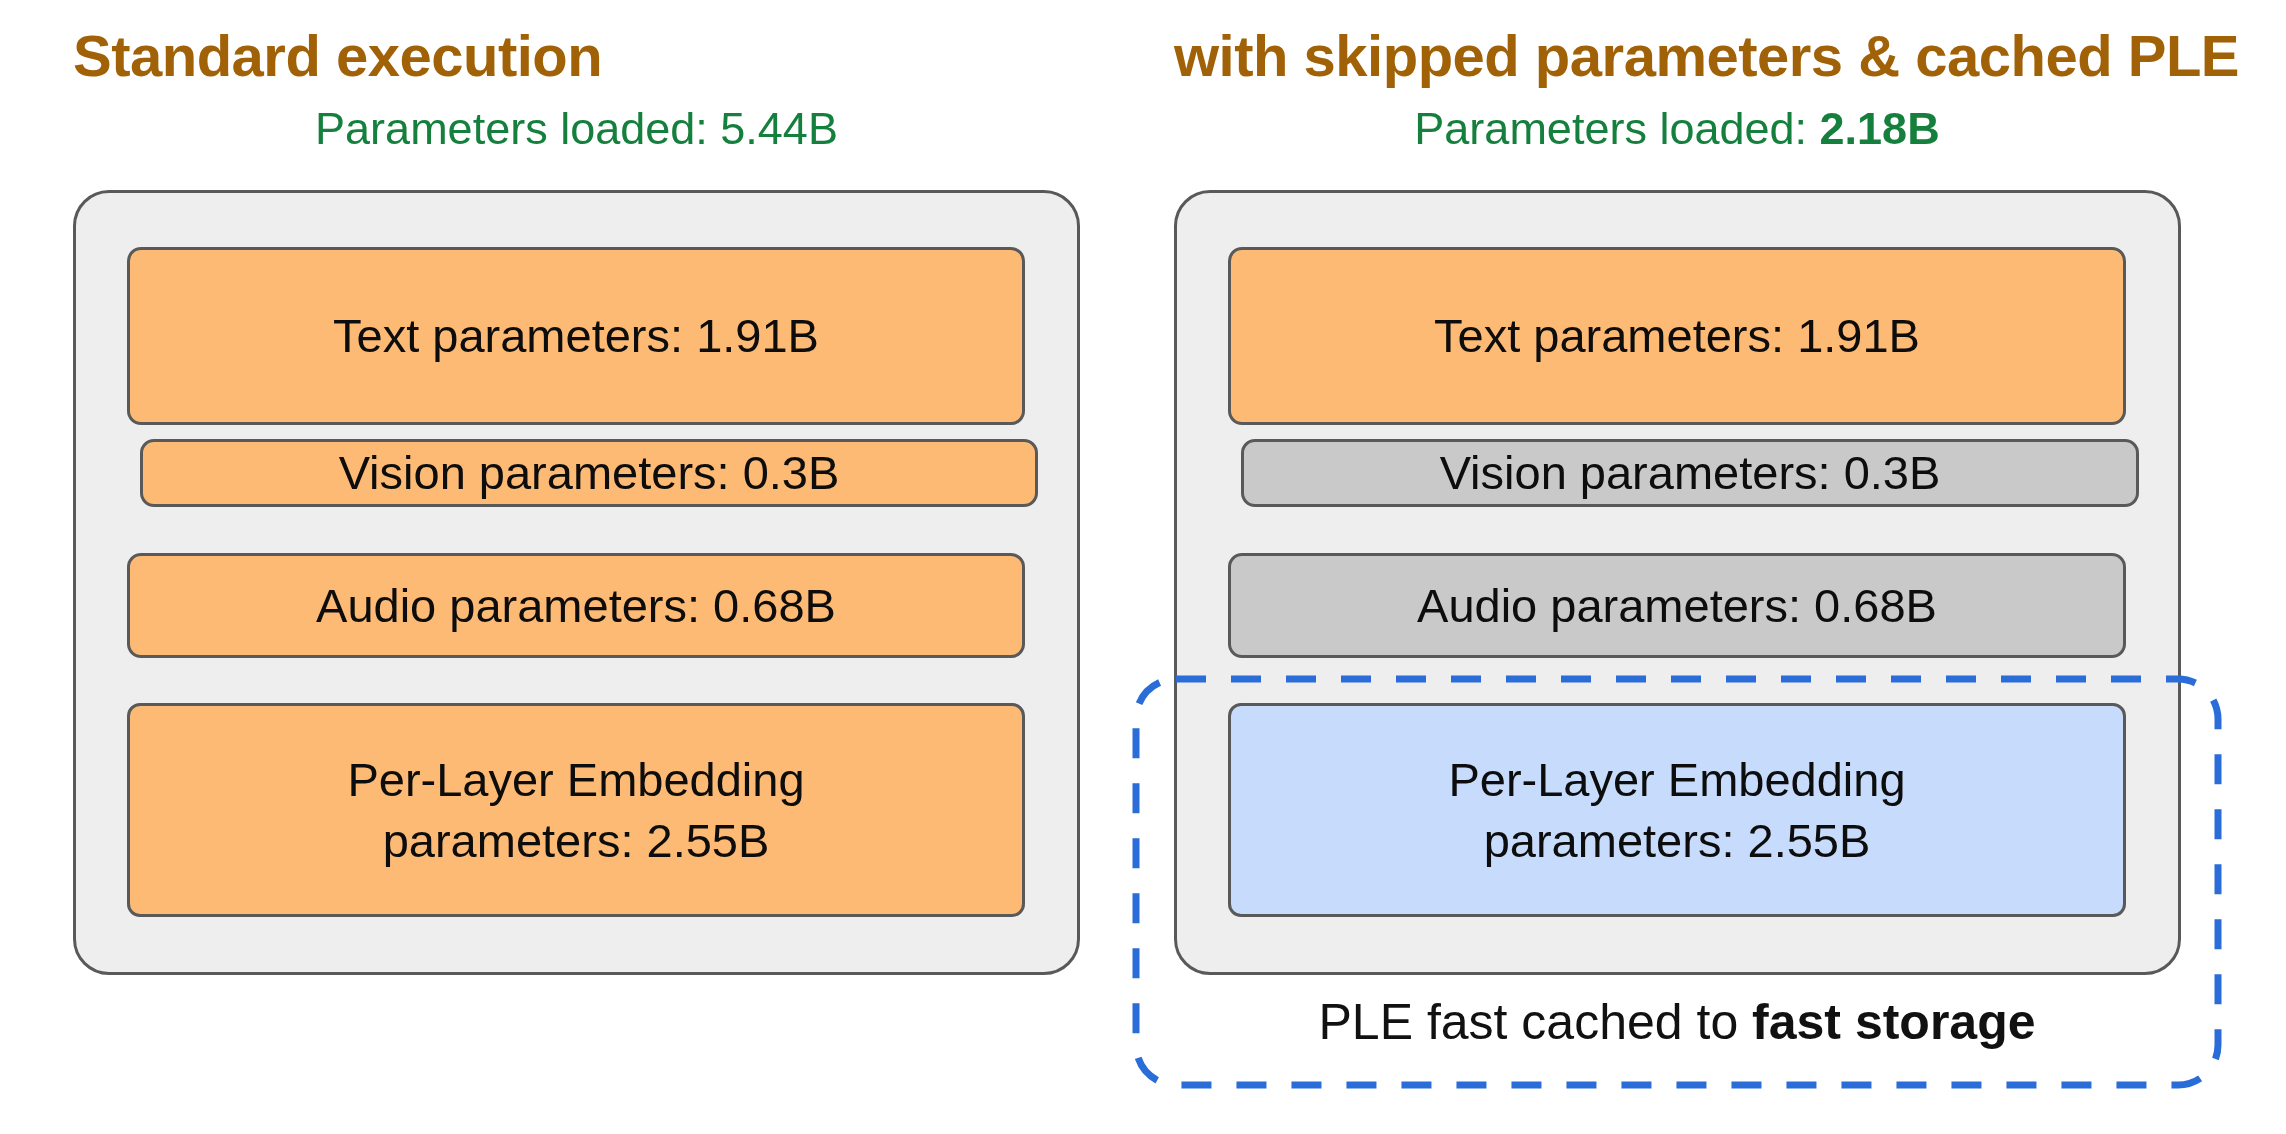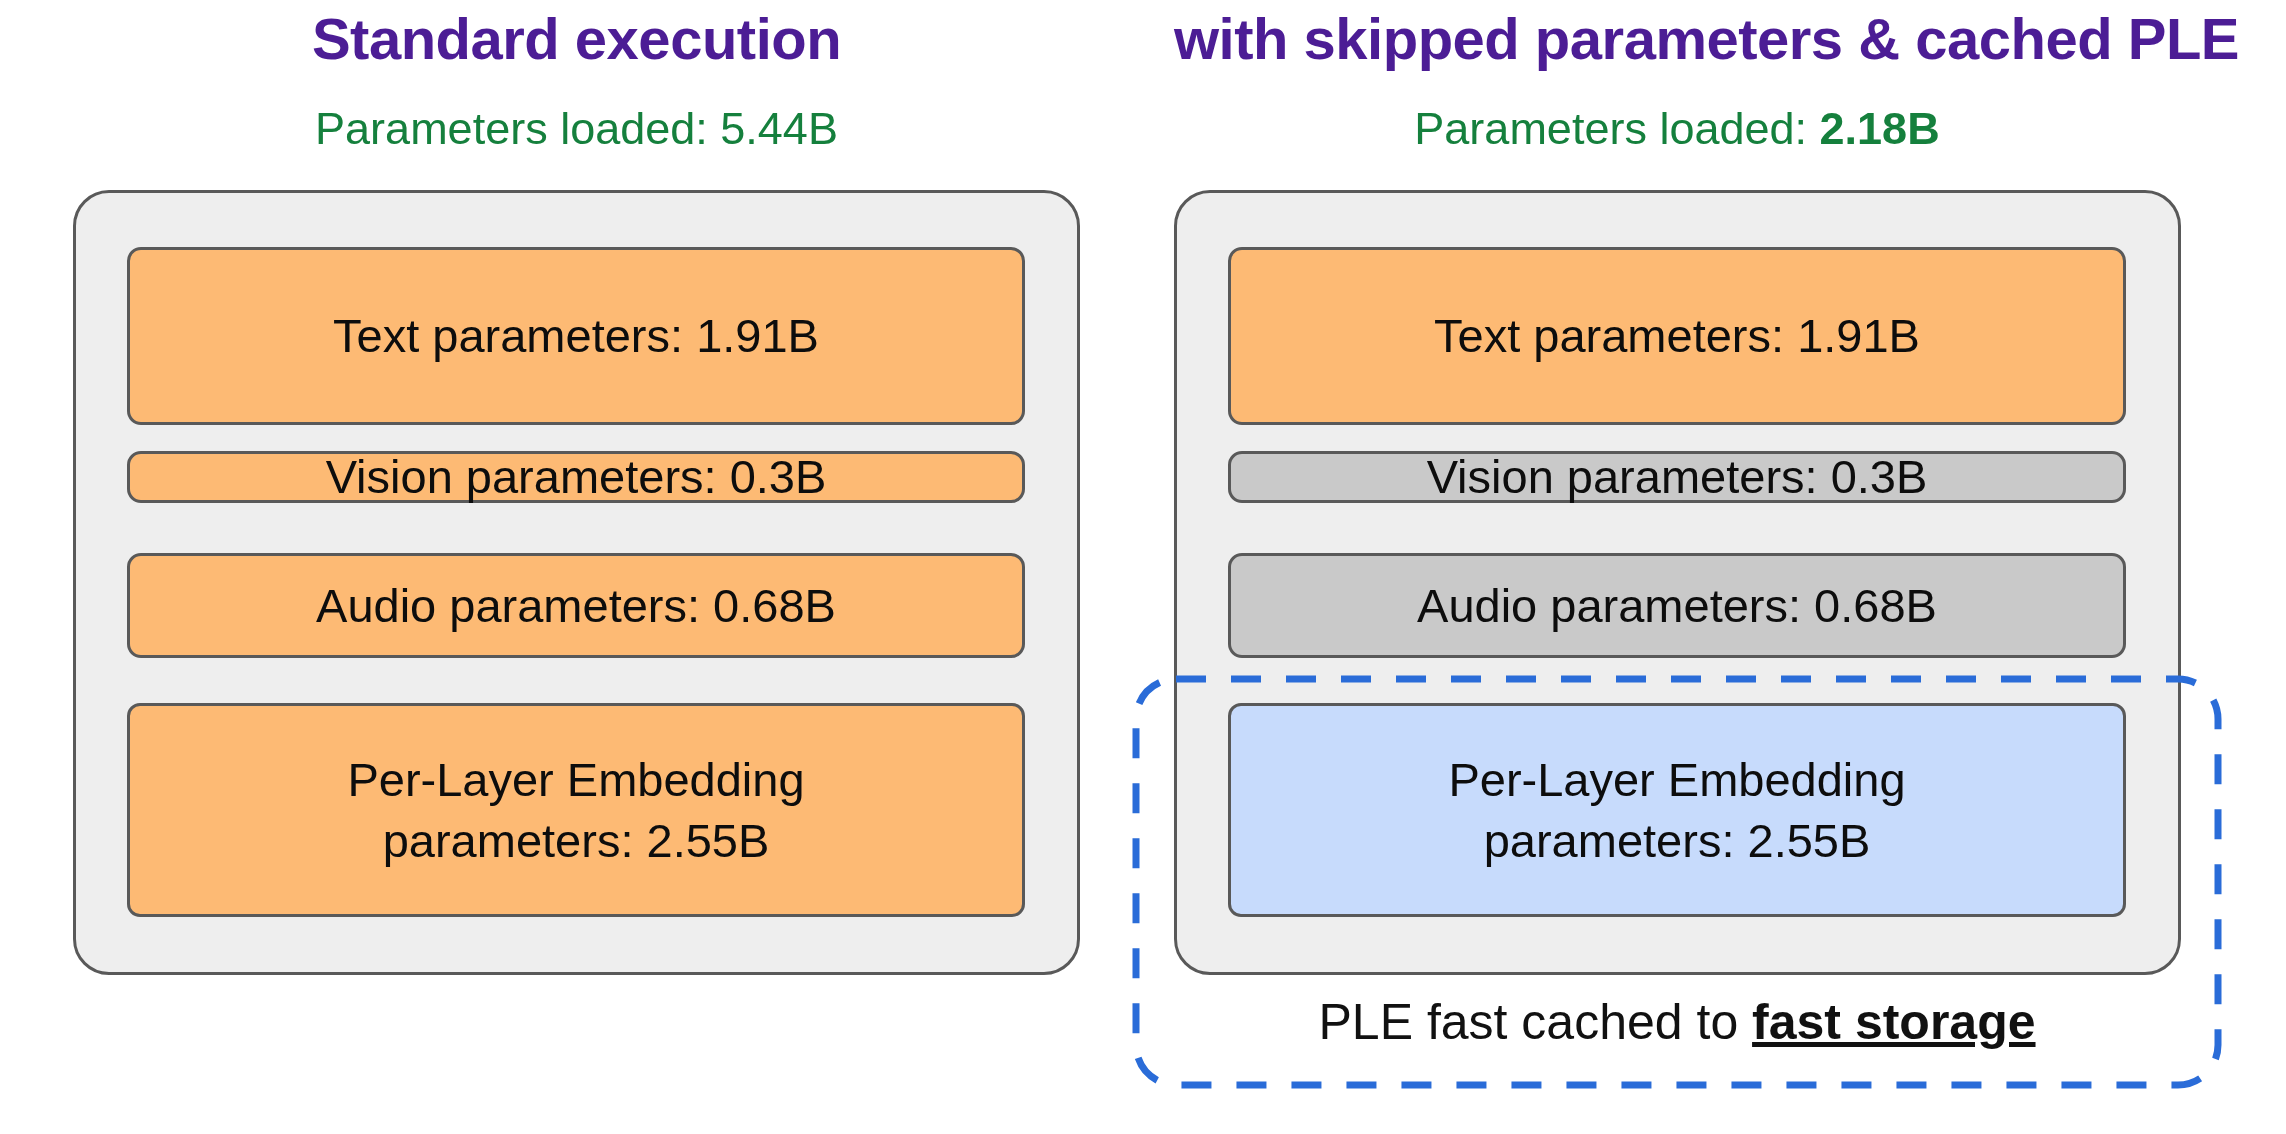--- a/index.html
+++ b/index.html
@@ -4,56 +4,56 @@
 <style>
   html,body{margin:0;padding:0;background:#ffffff;}
   .canvas{
     position:relative;
     width:2286px;height:1134px;
     background:#ffffff;
     font-family:"Liberation Sans", sans-serif;
     overflow:hidden;
   }
   .panel-title{
-    position:absolute;top:5px;
+    position:absolute;top:22px;
     font-size:58px;font-weight:bold;letter-spacing:-0.5px;
-    color:#4c1d95;text-align:center;white-space:nowrap;
+    color:#a16207;text-align:left;white-space:nowrap;
   }
   .panel-sub{
     position:absolute;top:103px;
     font-size:45px;color:#15803d;text-align:center;white-space:nowrap;
   }
   .panel-sub .bold-val{font-weight:bold;}
   .container{
     position:absolute;top:190px;width:1007px;height:785px;
     background:#eeeeee;border:3px solid #595959;border-radius:36px;
     box-sizing:border-box;
   }
   .left-col{left:73px;}
   .right-col{left:1174px;}
   .pbox{
     position:absolute;left:51px;width:898px;
     border:3px solid #595959;border-radius:14px;box-sizing:border-box;
     display:flex;align-items:center;justify-content:center;
     font-size:47px;line-height:1.3;color:#0d0d0d;text-align:center;
   }
   .b1{top:54px;height:178px;}
-  .b2{top:258px;height:52px;}
+  .b2{top:246px;height:68px;margin-left:13px;}
   .b3{top:360px;height:105px;}
   .b4{top:510px;height:214px;border-radius:13px;}
   .blue{background:#fdba74;}
   .gray{background:#c9c9c9;}
   .cached{background:#c7dbfc;}
   .wrap-narrow{display:inline-block;max-width:580px;}
   .dashed-svg{position:absolute;left:1132px;top:675px;}
   .cache-caption{
     position:absolute;left:1136px;top:993px;width:1082px;
     font-size:50px;color:#111111;text-align:center;white-space:nowrap;
   }
-  .cache-caption .bold-val{font-weight:bold;text-decoration:underline;}
+  .cache-caption .bold-val{font-weight:bold;}
 </style>
 </head>
 <body>
 
 <div class="canvas">
 
   <div class="panel-title" style="left:73px;width:1007px;">Standard execution</div>
 
   <div class="panel-sub" style="left:73px;width:1007px;"><span>Parameters loaded: </span><span>5.44B</span></div>
 

